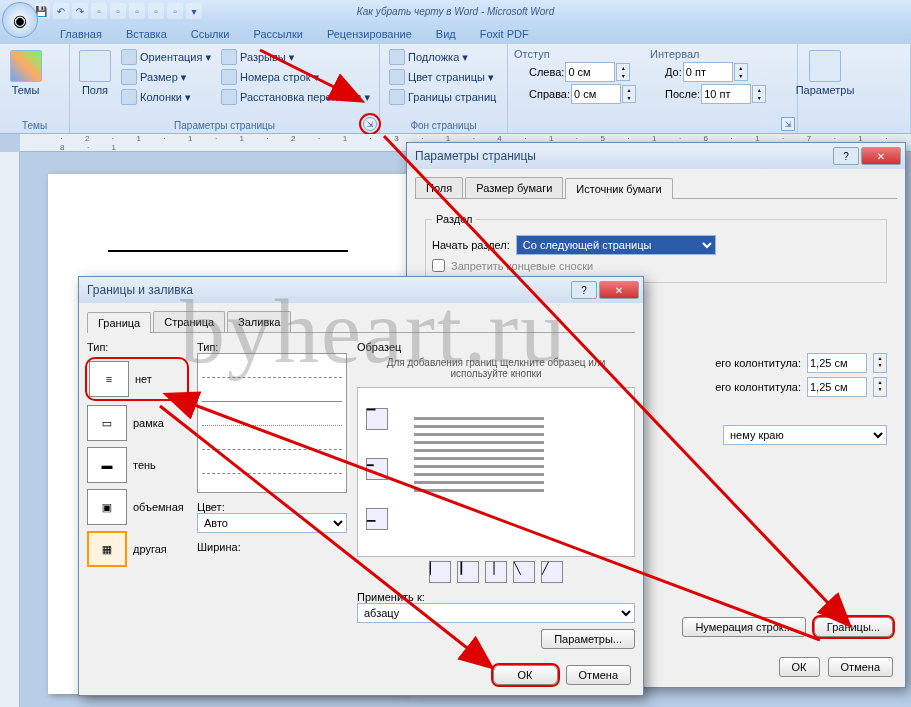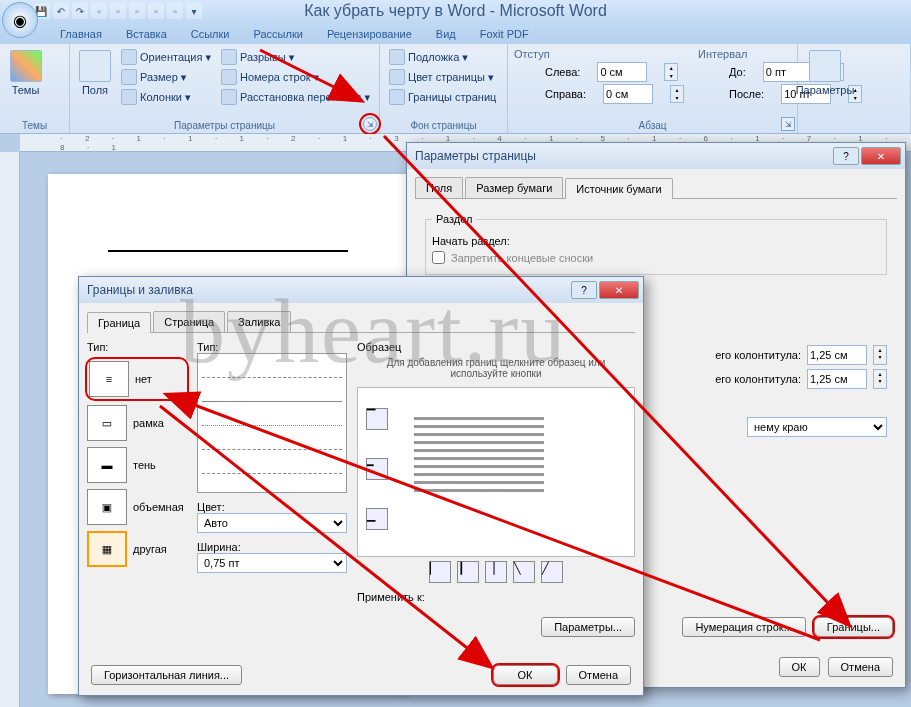--- a/index.html
+++ b/index.html
@@ -3,41 +3,41 @@
 <meta charset="utf-8">
 <style>
 * { box-sizing: border-box; margin: 0; padding: 0; font-family: Tahoma, sans-serif; font-size: 11px; }
 body { width: 911px; height: 707px; background: #cfe2f7; overflow: hidden; position: relative; }
 
 
 .titlebar { height: 22px; background: linear-gradient(#d8e8fb,#c1d9f4); display: flex; align-items: center; padding: 0 4px; position: relative; }
 .qat { display: flex; gap: 3px; align-items: center; margin-left: 30px; }
 .qat span { width: 16px; height: 16px; background: rgba(255,255,255,.3); border-radius: 2px; display: inline-flex; align-items: center; justify-content: center; font-size: 10px; color: #2a5a9a; }
 .office-btn { position: absolute; left: 2px; top: 2px; width: 36px; height: 36px; border-radius: 50%; background: radial-gradient(#fff,#9cc3ec); border: 1px solid #7ba5d4; z-index: 5; display: flex; align-items: center; justify-content: center; font-size: 16px; }
-.title-text { position: absolute; left: 50%; transform: translateX(-50%); color: #3b5b82; font-size: 16px; }
+.title-text { position: absolute; left: 50%; transform: translateX(-50%); color: #3b5b82; font-size: 10px; font-style: italic; }
 
 
 .tabs { height: 22px; display: flex; align-items: flex-end; padding-left: 48px; background: linear-gradient(#c1d9f4,#b5d1ee); }
 .tab { padding: 4px 12px; color: #2a5a9a; cursor: pointer; border-radius: 3px 3px 0 0; margin-top: 16px; }
 .tab.active { background: #e6eef8; border: 1px solid #7ba5d4; border-bottom: none; }
 .tab.hl { border: 2px solid #d00; border-radius: 10px; }
 
 
 .ribbon { height: 90px; background: linear-gradient(#e6eef8,#d4e3f5); display: flex; border-bottom: 1px solid #9bb8d9; }
 .group { border-right: 1px solid #b5cbe3; padding: 4px 6px 2px; display: flex; flex-direction: column; justify-content: space-between; position: relative; }
 .group-label { text-align: center; color: #4a6a92; font-size: 10px; padding-top: 2px; }
 .group-body { flex: 1; display: flex; gap: 4px; }
 .vstack { display: flex; flex-direction: column; gap: 2px; }
 .rbtn { display: flex; align-items: center; gap: 3px; padding: 1px 3px; color: #1a3a6a; white-space: nowrap; cursor: pointer; }
 .rbtn .ico { width: 16px; height: 16px; background: #c8dbf0; border: 1px solid #9bb8d9; border-radius: 2px; display: inline-block; }
 .big-btn { width: 42px; display: flex; flex-direction: column; align-items: center; gap: 2px; padding: 2px; color: #1a3a6a; }
 .big-btn .ico { width: 32px; height: 32px; background: #dce9f7; border: 1px solid #9bb8d9; border-radius: 2px; }
 .launcher { position: absolute; right: 2px; bottom: 2px; width: 14px; height: 14px; border: 1px solid #7ba5d4; background: #e6eef8; font-size: 8px; display: flex; align-items: center; justify-content: center; color: #2a5a9a; }
 .launcher.hl { outline: 2px solid #d00; border-radius: 50%; outline-offset: 2px; }
-.spin { display: flex; align-items: center; gap: 17px; }
+.spin { display: flex; align-items: center; gap: 1px; }
 .spin input { width: 50px; height: 18px; border: 1px solid #9bb8d9; padding: 0 2px; font-size: 11px; }
 .spin .sbtn { width: 14px; height: 18px; border: 1px solid #9bb8d9; background: #e6eef8; display: flex; flex-direction: column; }
 .spin .sbtn span { flex: 1; font-size: 6px; text-align: center; }
 
 
 .ruler-area { position: absolute; left: 0; top: 134px; right: 0; bottom: 0; background: #b8cde6; }
 .vruler { position: absolute; left: 0; top: 18px; width: 20px; bottom: 0; background: #e8eef6; border-right: 1px solid #9bb8d9; }
 .hruler { position: absolute; left: 20px; top: 0; right: 0; height: 18px; background: #e8eef6; border-bottom: 1px solid #9bb8d9; font-size: 8px; color: #666; padding-left: 40px; letter-spacing: 10px; }
 .page { position: absolute; left: 48px; top: 40px; width: 360px; height: 520px; background: #fff; box-shadow: 2px 2px 6px rgba(0,0,0,.3); }
 .page .line { position: absolute; left: 60px; top: 76px; width: 240px; height: 2px; background: #000; }
@@ -209,21 +209,20 @@
             <span class="ico" style="width:14px;height:14px"></span>
             <span>После:</span>
             <input type="text" value="10 пт" style="">
             <div class="sbtn">
               <span>▴</span>
               <span>▾</span>
             </div>
           </div>
       </div>
     </div>
-    <div class="group-label">Абзац</div>
     <div class="launcher">⇲</div>
   </div>
 
   <div class="group" style="flex:1">
     <div class="group-body">
       <div class="big-btn">
         <span class="ico"></span>
         <span>Параметры</span>
       </div>
     </div>
@@ -251,20 +250,23 @@
     <div class="dlg-tabs">
       <div class="dlg-tab">Поля</div>
       <div class="dlg-tab">Размер бумаги</div>
       <div class="dlg-tab active">Источник бумаги</div>
     </div>
     <div class="content">
       <fieldset>
         <legend>Раздел</legend>
         <div class="row">
           <span>Начать раздел:</span>
+          <select style="width:200px;background:#2a5aaa;color:#fff">
+            <option>Со следующей страницы</option>
+          </select>
         </div>
         <div class="row">
           <input type="checkbox" style="">
           <span style="color:#888">Запретить концевые сноски</span>
         </div>
       </fieldset>
       <div style="height:60px"></div>
       <div class="row" style="justify-content:flex-end">
         <span>его колонтитула:</span>
         <input type="text" style="width: 60px;" value="1,25 см">
@@ -276,21 +278,21 @@
       <div class="row" style="justify-content:flex-end">
         <span>его колонтитула:</span>
         <input type="text" style="width: 60px;" value="1,25 см">
         <div class="sbtn" style="display:inline-flex;flex-direction:column;width:14px;height:20px;border:1px solid #9bb8d9">
             <span style="font-size:6px;text-align:center">▴</span>
             <span style="font-size:6px;text-align:center">▾</span>
           </div>
       </div>
       <div style="height:20px"></div>
       <div class="row" style="justify-content:flex-end">
-        <select style="width:140px"><option>нему краю</option></select>
+        <select style="width:164px"><option>нему краю</option></select>
       </div>
     </div>
   </div>
   <div class="mid-footer">
     <button class="btn">Нумерация строк...</button>
     <button class="btn hl">Границы...</button>
   </div>
   <div class="footer">
     <button class="btn">ОК</button>
     <button class="btn">Отмена</button>
@@ -341,21 +343,20 @@
           <div></div>
             <div style="border-bottom-style:solid"></div>
             <div style="border-bottom-style:dotted"></div>
             <div></div>
             <div></div>
             <div></div>
         </div>
         <div style="margin-top:8px">Цвет:</div>
         <select style="width:100%"><option>Авто</option></select>
         <div style="margin-top:8px">Ширина:</div>
-        <select style="width:100%"><option>0,75 пт</option></select>
       </div>
       <div class="preview-col">
         <div>Образец</div>
         <div style="text-align:center;color:#555;font-size:10px;padding:4px 20px">Для добавления границ щелкните образец или используйте кнопки</div>
         <div class="preview-box">
           <div class="pv-btn" style="left:8px;top:20px">▔</div>
           <div class="pv-btn" style="left:8px;top:70px">━</div>
           <div class="pv-btn" style="left:8px;top:120px">▁</div>
           <div class="preview-lines">
             <div></div>
@@ -371,26 +372,24 @@
           </div>
         </div>
         <div style="display:flex;gap:6px;justify-content:center;margin-top:4px">
           <div class="pv-btn" style="position:static">▏</div>
           <div class="pv-btn" style="position:static">┃</div>
           <div class="pv-btn" style="position:static">▕</div>
           <div class="pv-btn" style="position:static">╲</div>
           <div class="pv-btn" style="position:static">╱</div>
         </div>
         <div style="margin-top:8px">Применить к:</div>
-        <div style="text-align:right;margin-top:14px"><button class="btn">Параметры...</button></div>
-      </div>
-    </div>
-  </div>
-  <div class="footer2">
-    <button class="btn">Горизонтальная линия...</button>
+        <select style="width:100%"><option>абзацу</option></select>
+        <div style="text-align:right;margin-top:6px"><button class="btn">Параметры...</button></div>
+      </div>
+    </div>
   </div>
   <div class="footer">
     <button class="btn hl" style="padding:3px 24px">ОК</button>
     <button class="btn">Отмена</button>
   </div>
 </div>
 
 <div class="wm">byheart.ru</div>
 
 <svg class="arrows">

